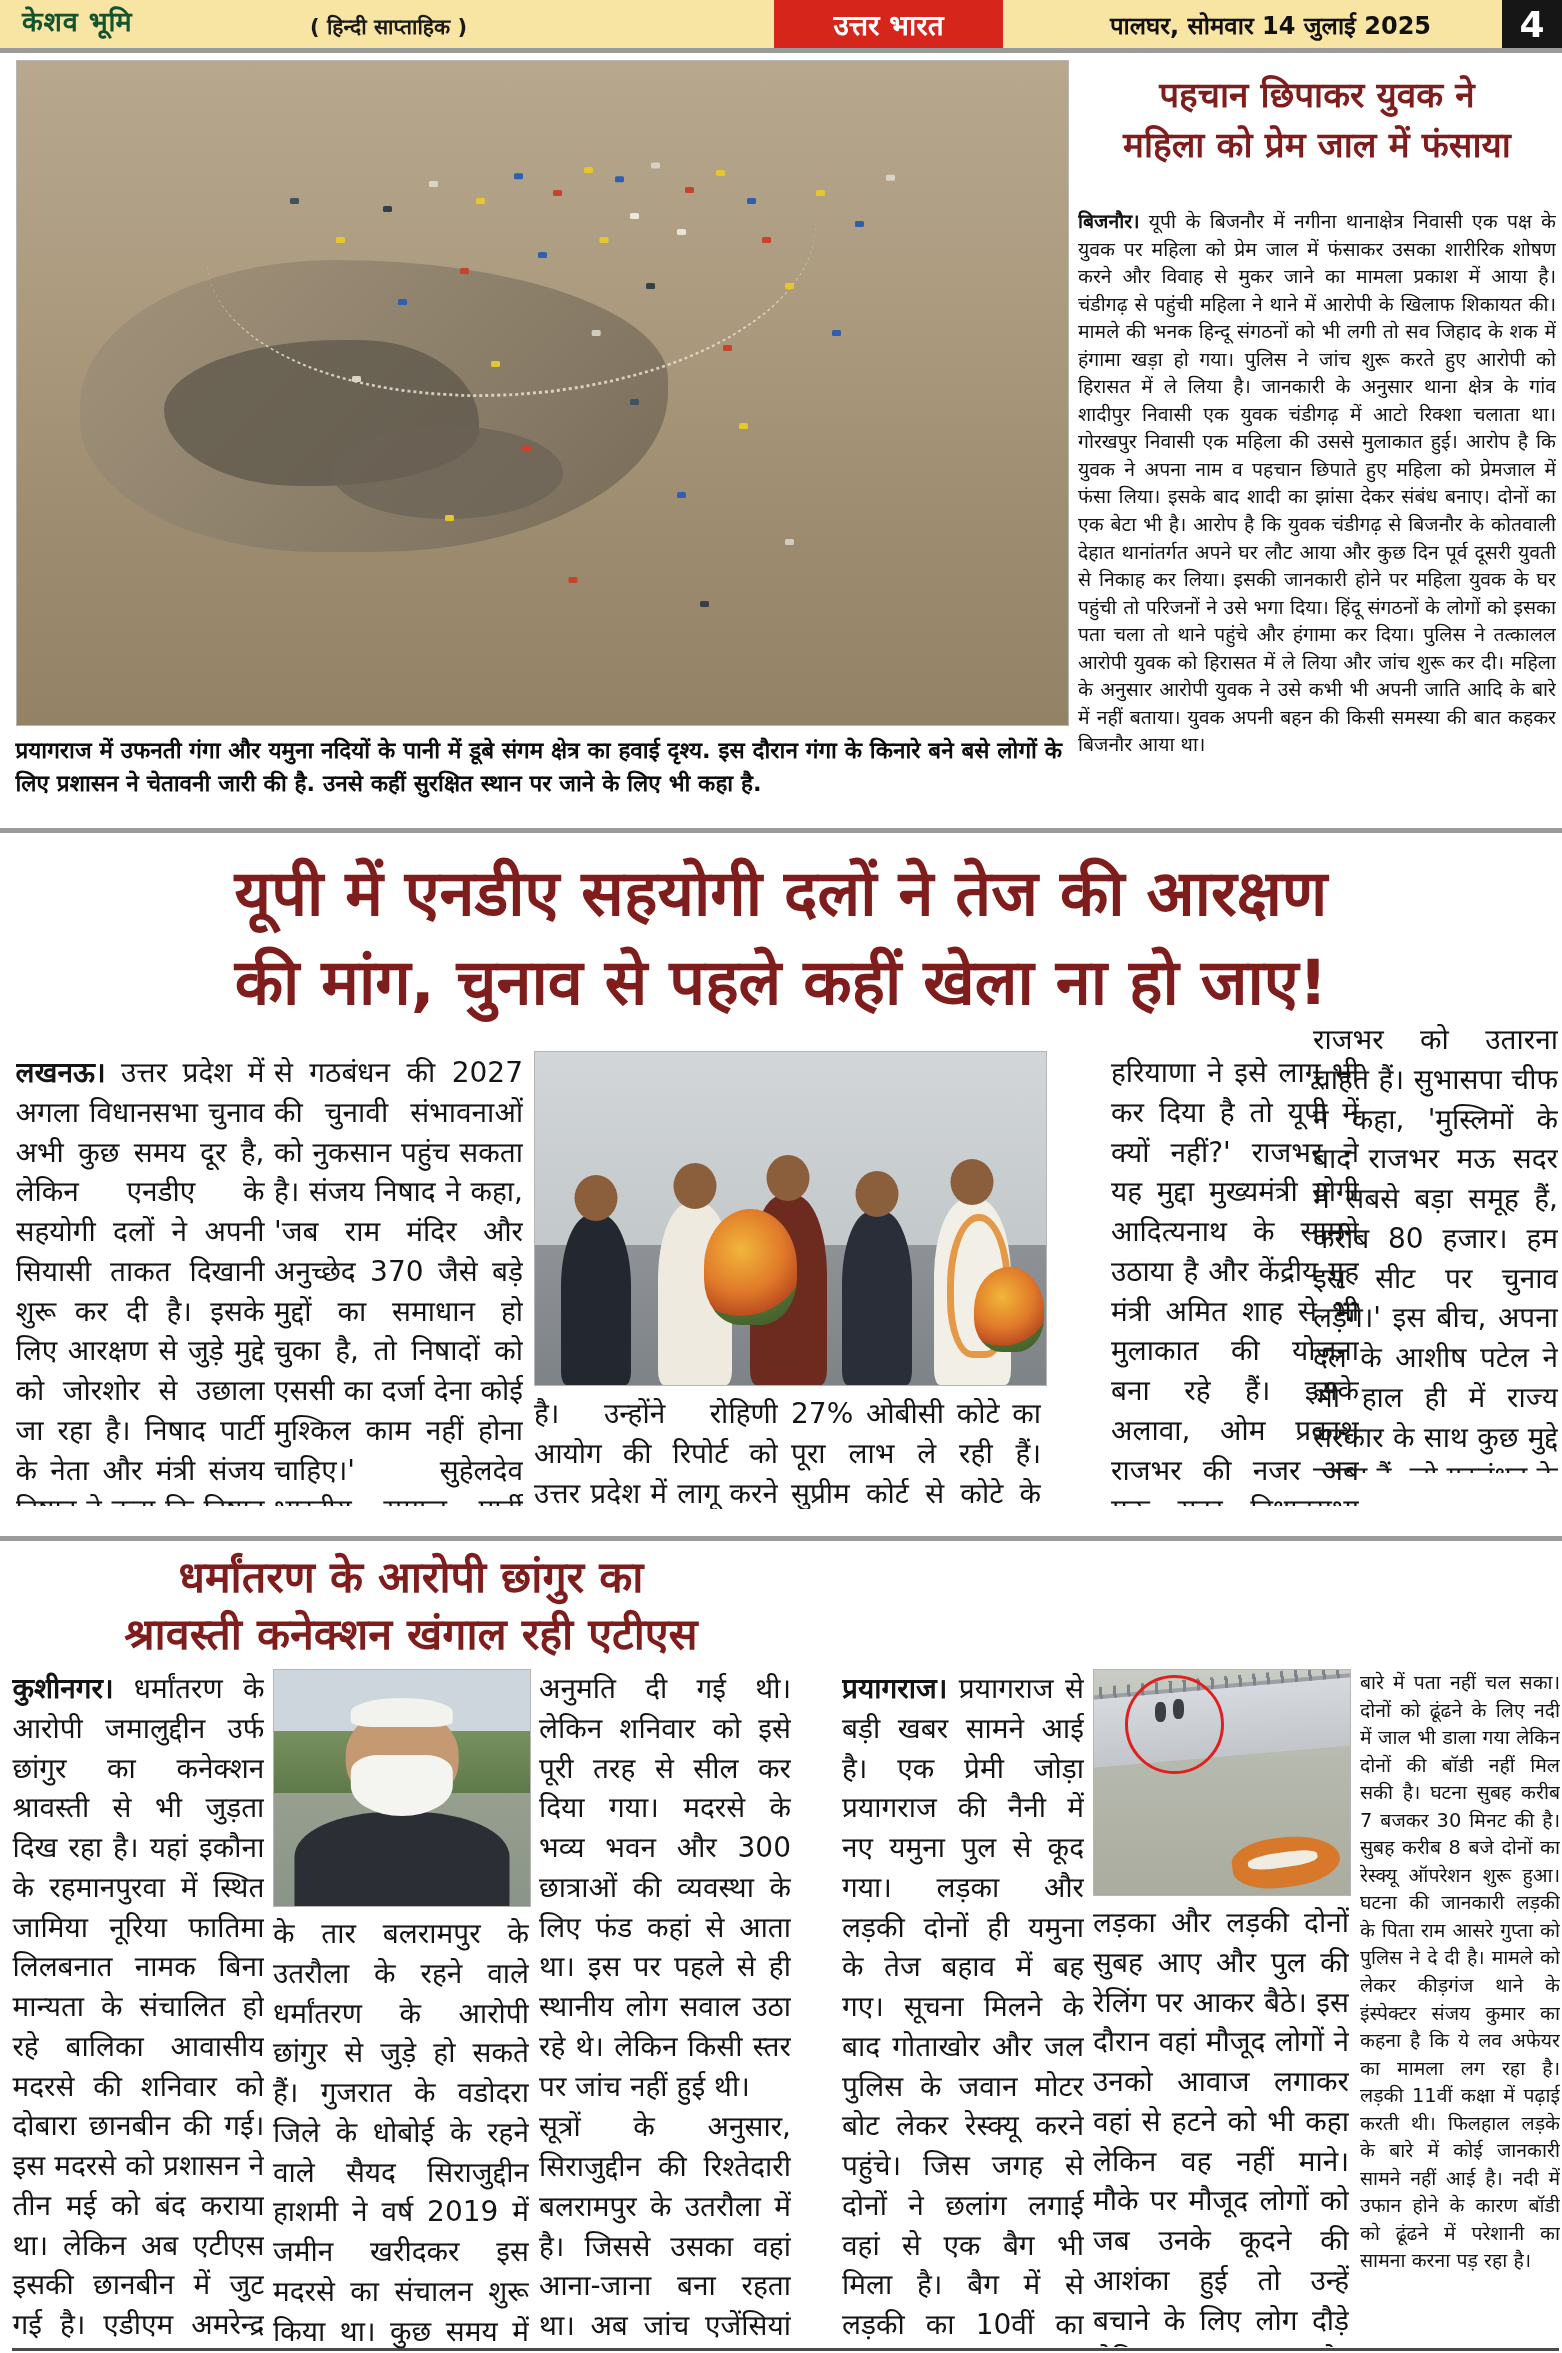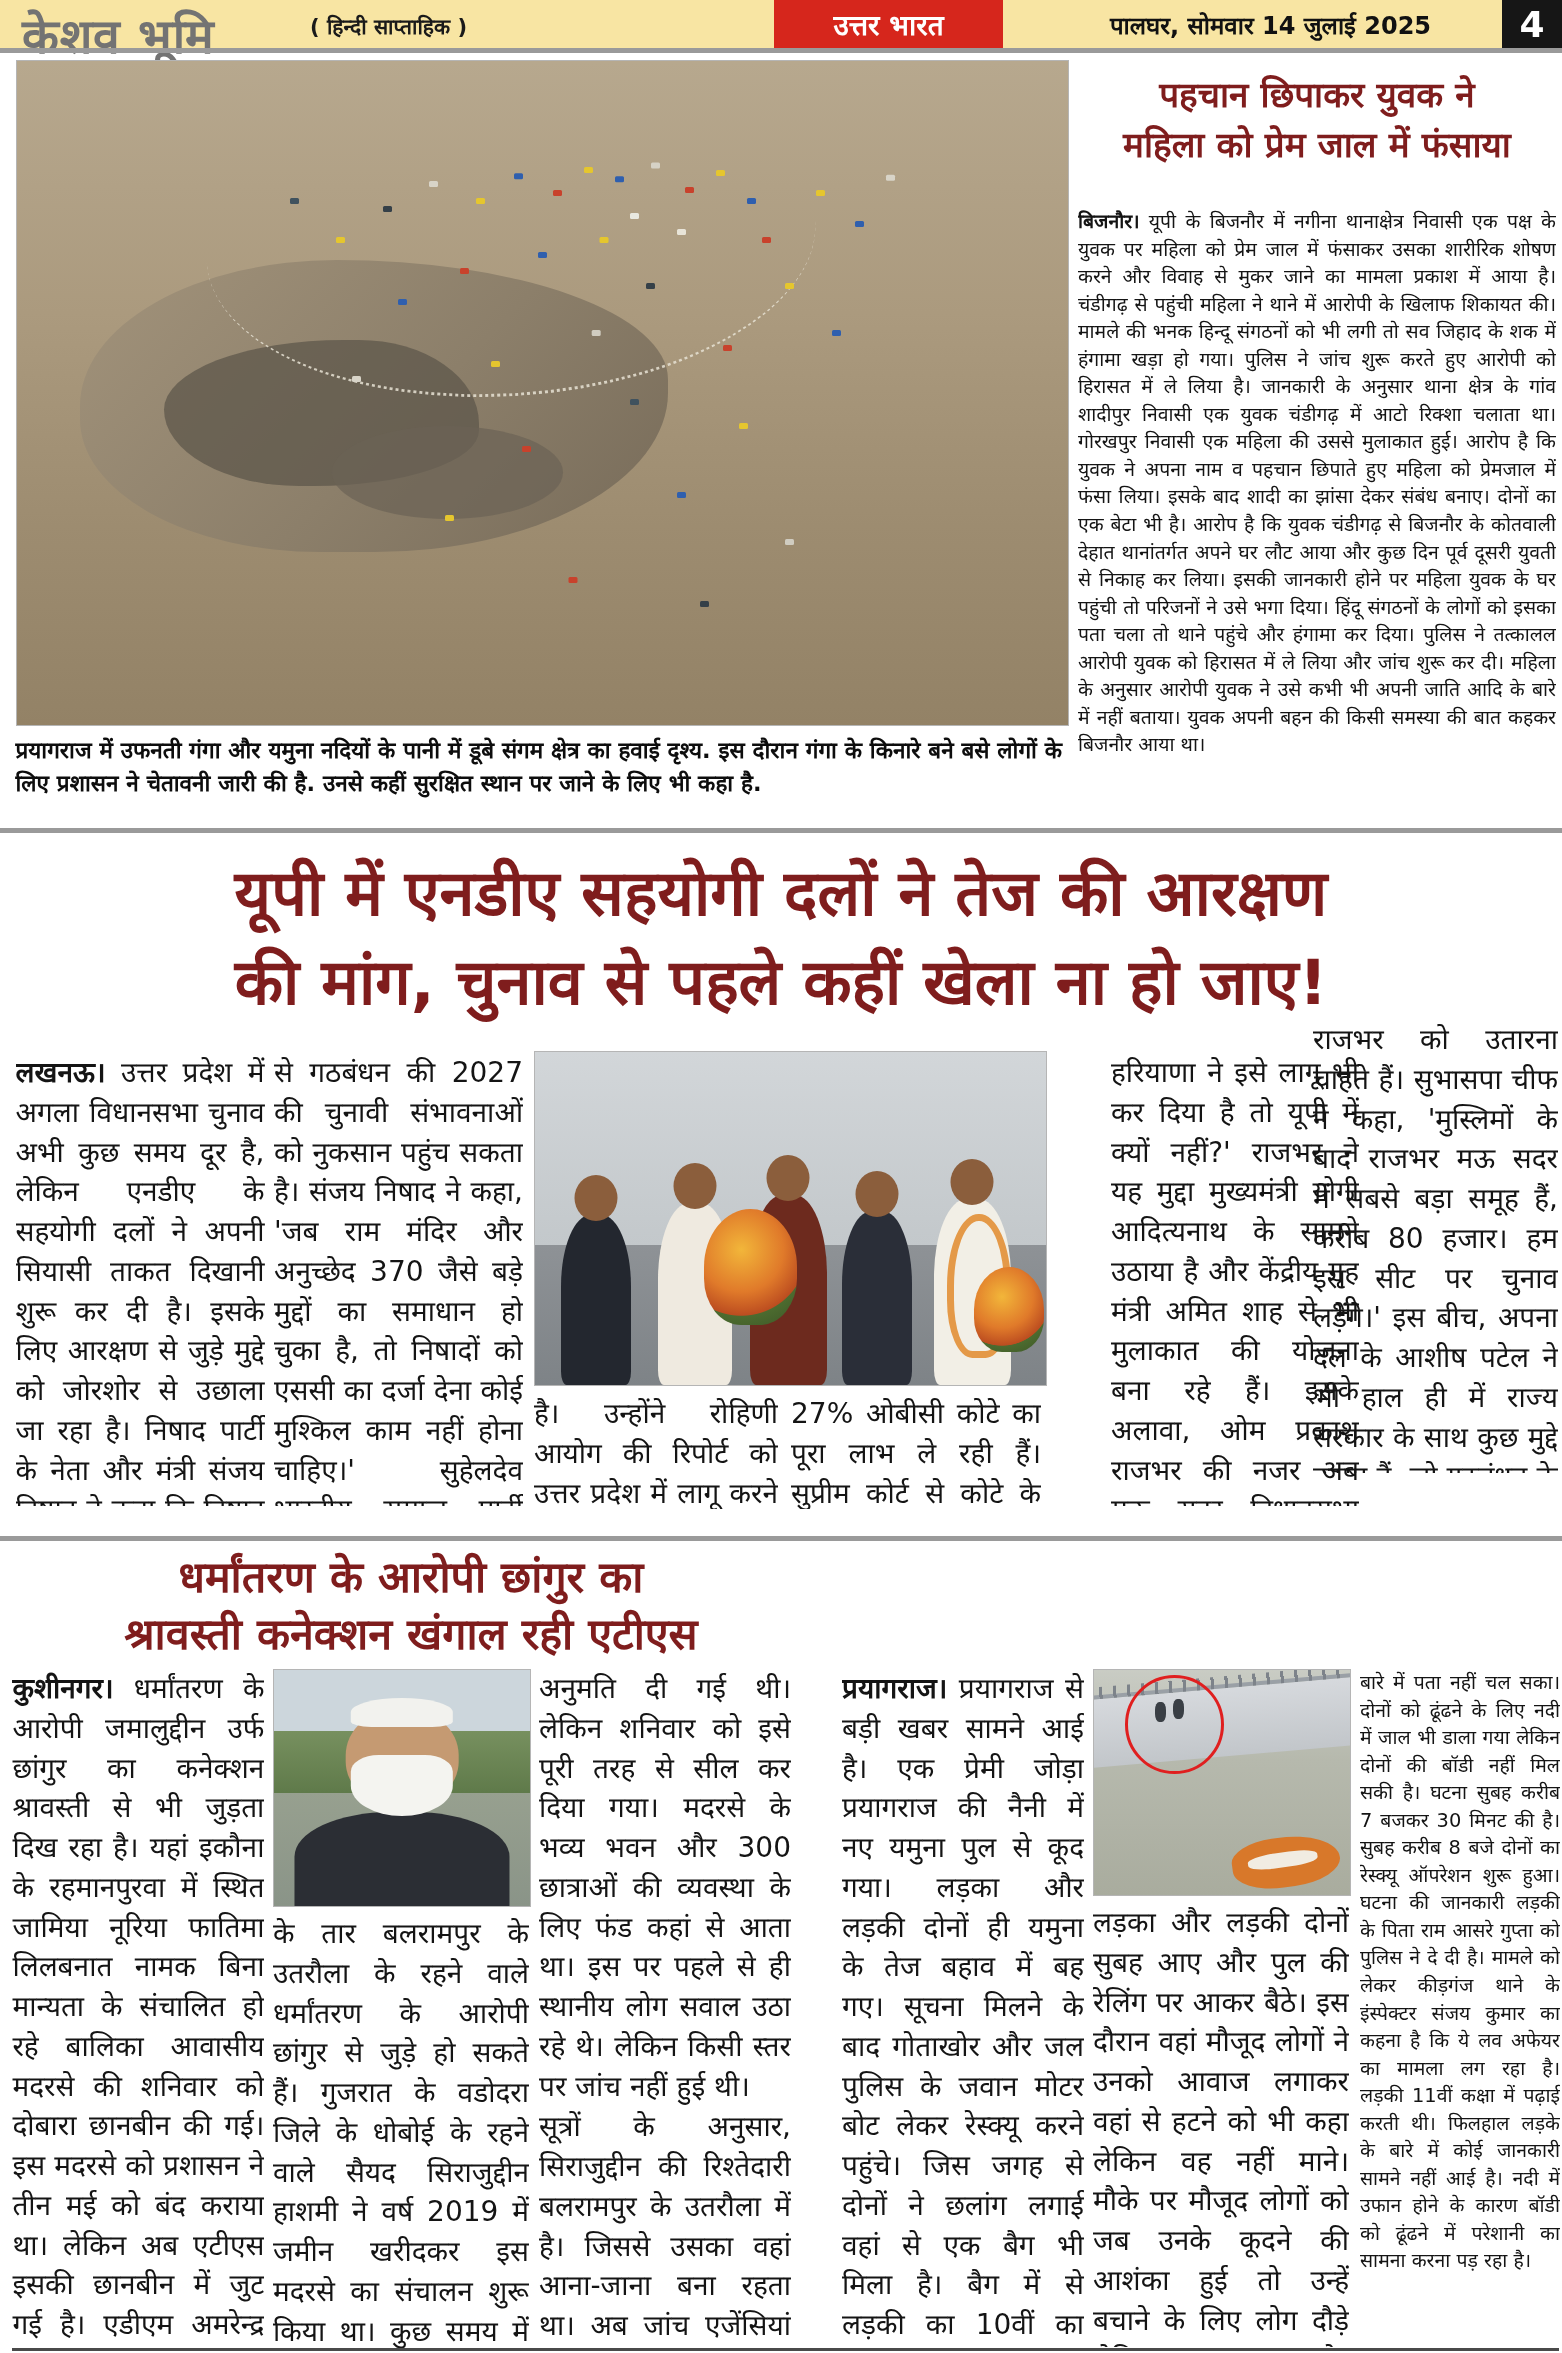--- a/index.html
+++ b/index.html
@@ -1,20 +1,20 @@
 <!DOCTYPE html>
 <html style="font-size:12.4px"><head>
 <meta charset="utf-8">
 <style>
   html,body{margin:0;padding:0;background:#e8e8e8;}
   .page{position:relative;width:1562px;height:2354px;background:#ffffff;overflow:hidden;
         font-family:"DejaVu Sans","Liberation Sans",sans-serif;color:#111;}
   
   .masthead{position:absolute;left:0;top:0;width:1562px;height:48px;background:#f8e5a3;}
-  .paper-name{position:absolute;left:22px;top:1.5px;font-size:48px;font-weight:bold;color:#737373;letter-spacing:0.8px;}
+  .paper-name{position:absolute;left:22px;top:1.5px;font-size:27px;font-weight:bold;color:#14532d;letter-spacing:0.8px;}
   .paper-sub{position:absolute;left:310px;top:12.4px;font-size:21px;font-weight:bold;color:#1a1a1a;}
   .edition-box{position:absolute;left:774px;top:0;width:229px;height:48px;background:#d6261c;
                display:flex;align-items:center;justify-content:center;font-size:28px;font-weight:bold;color:#fff;}
   .date-line{position:absolute;left:1038px;top:0;width:465px;height:48px;display:flex;align-items:center;justify-content:center;
              font-size:24px;font-weight:bold;color:#111;}
   .page-num-box{position:absolute;left:1502px;top:0;width:60px;height:48px;background:#161616;
                 display:flex;align-items:center;justify-content:center;font-size:36px;font-weight:bold;color:#fff;}
   .rule{position:absolute;background:#9a9a9a;}
   
   .col{position:absolute;text-align:justify;font-size:28px;line-height:1.42;overflow:hidden;color:#141414;}

